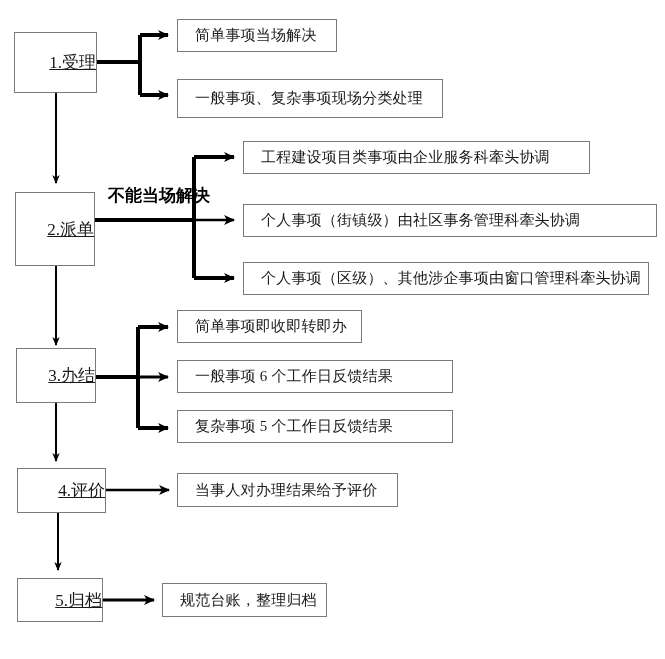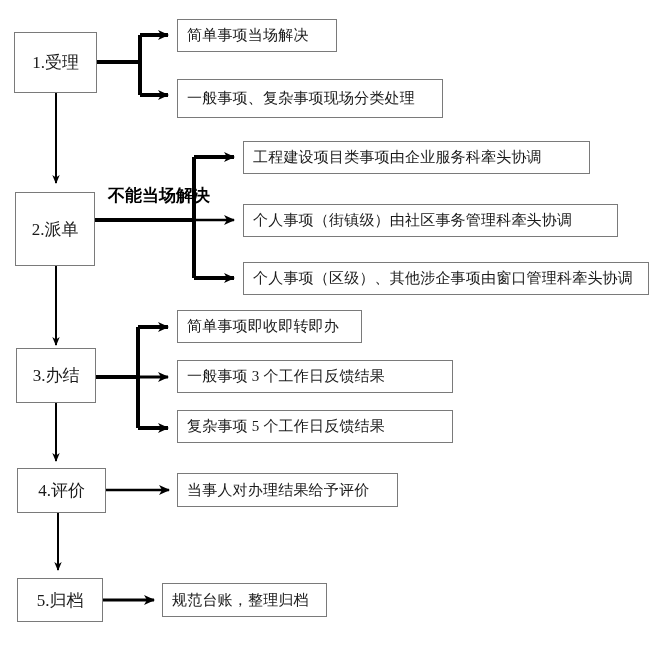--- a/index.html
+++ b/index.html
@@ -26,26 +26,27 @@
   .node {
     position: absolute;
     box-sizing: border-box;
     border: 1px solid #7a7a7a;
     background: #ffffff;
     display: flex;
     align-items: center;
     color: #1a1a1a;
   }
   .node.stage {
-    justify-content: center;
+    justify-content: flex-end;
     font-size: 17px;
+    text-decoration: underline;
   }
   .node.detail {
     justify-content: flex-start;
-    padding-left: 9px;
+    padding-left: 17px;
     font-size: 15px;
     letter-spacing: 0.2px;
   }
   .edge-label {
     position: absolute;
     font-family: Liberation Mono, monospace;
     font-weight: bold;
     font-size: 17px;
     color: #000000;
     white-space: nowrap;
@@ -141,34 +142,34 @@
   </div>
 
   <div class="node detail" style="left:177px; top:79px; width:266px; height:39px;">
     <span>一般事项、复杂事项现场分类处理</span>
   </div>
 
   <div class="node detail" style="left:243px; top:141px; width:347px; height:33px;">
     <span>工程建设项目类事项由企业服务科牽头协调</span>
   </div>
 
-  <div class="node detail" style="left:243px; top:204px; width:375px; height:33px;">
+  <div class="node detail" style="left:243px; top:204px; width:414px; height:33px;">
     <span>个人事项（街镇级）由社区事务管理科牽头协调</span>
   </div>
 
   <div class="node detail" style="left:243px; top:262px; width:406px; height:33px;">
     <span>个人事项（区级）、其他涉企事项由窗口管理科牽头协调</span>
   </div>
 
   <div class="node detail" style="left:177px; top:310px; width:185px; height:33px;">
     <span>简单事项即收即转即办</span>
   </div>
 
   <div class="node detail" style="left:177px; top:360px; width:276px; height:33px;">
-    <span>一般事项 3 个工作日反馈结果</span>
+    <span>一般事项 6 个工作日反馈结果</span>
   </div>
 
   <div class="node detail" style="left:177px; top:410px; width:276px; height:33px;">
     <span>复杂事项 5 个工作日反馈结果</span>
   </div>
 
   <div class="node detail" style="left:177px; top:473px; width:221px; height:34px;">
     <span>当事人对办理结果给予评价</span>
   </div>
 

